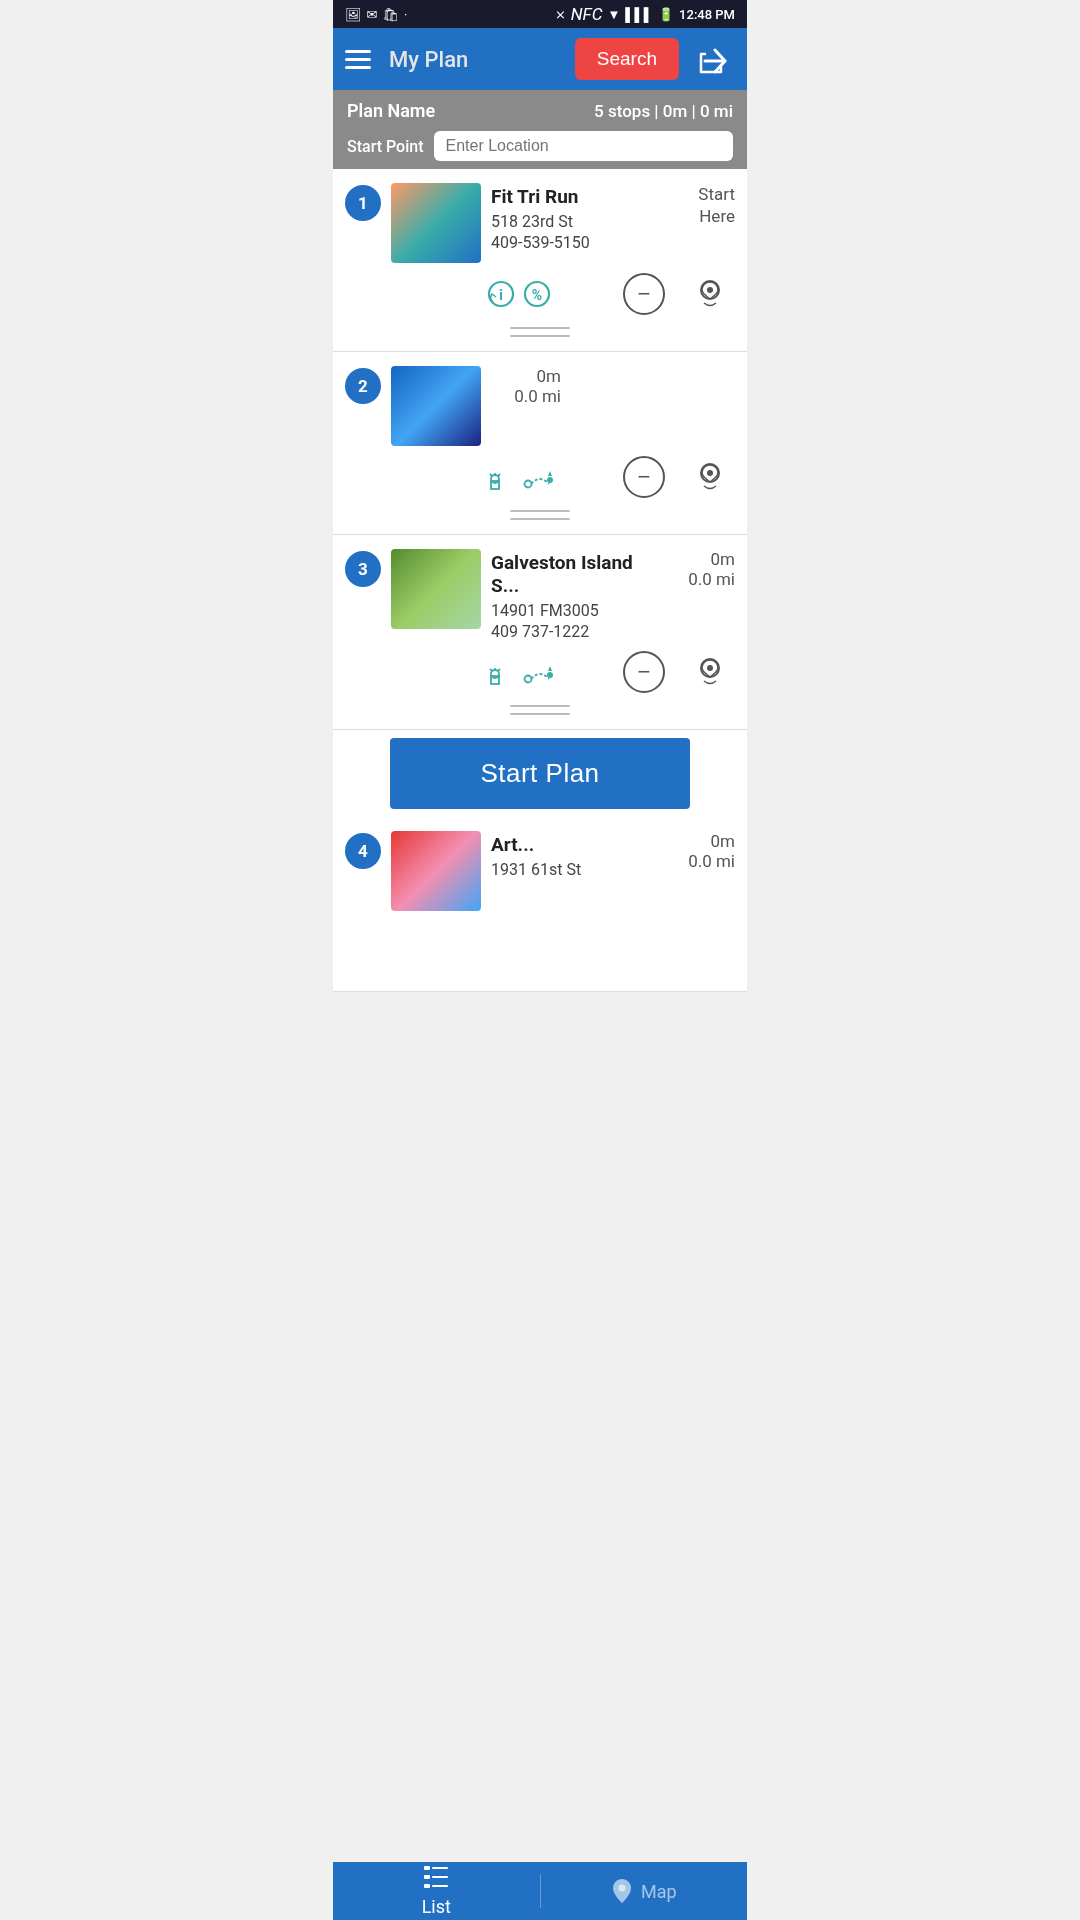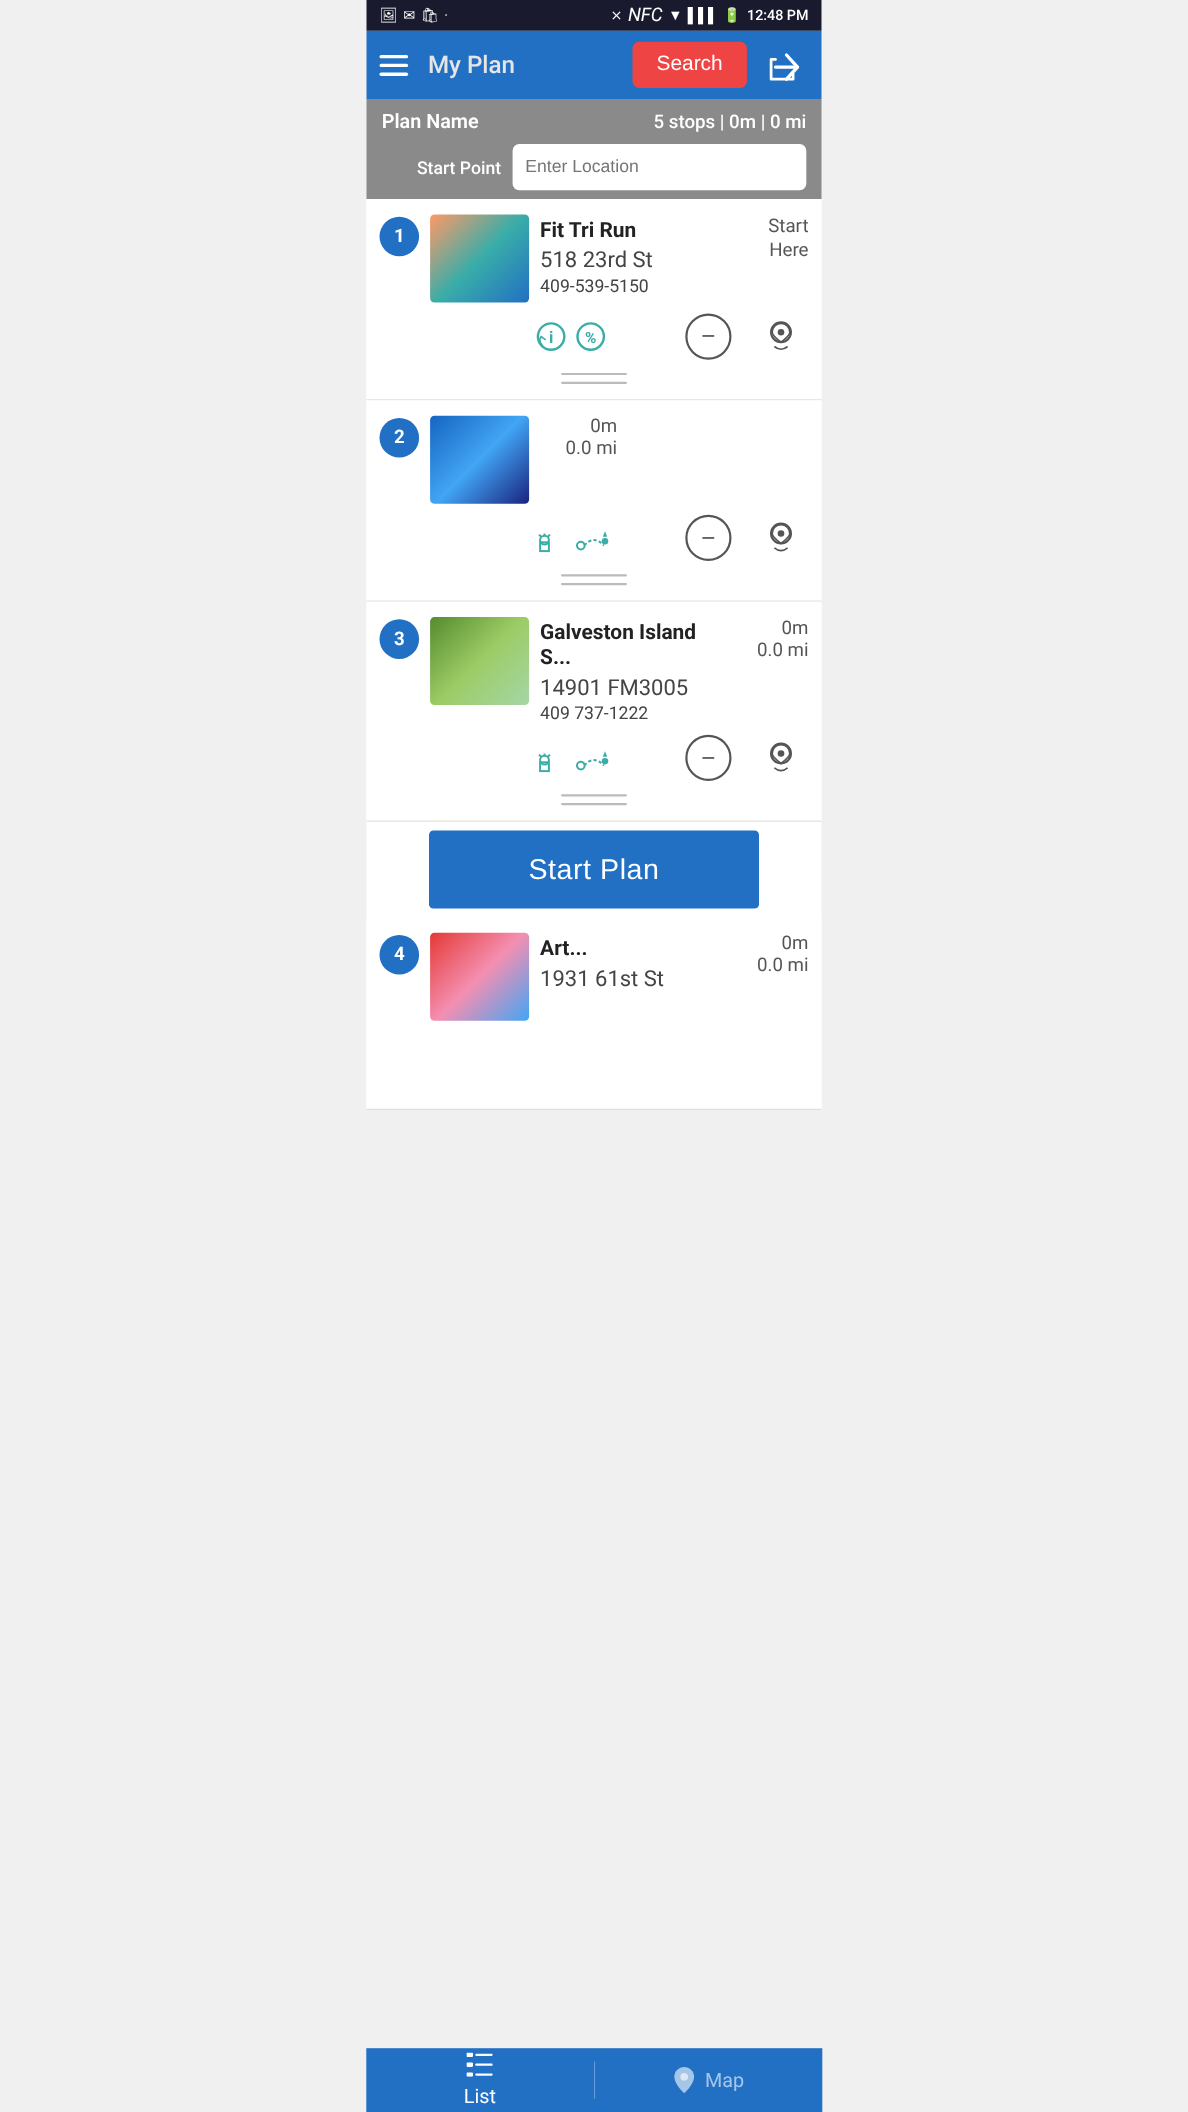--- a/index.html
+++ b/index.html
@@ -86,31 +86,30 @@
     }
     .plan-stats {
       color: white;
       font-size: 17px;
       font-weight: 500;
     }
     .start-point-row {
       display: flex;
       align-items: center;
       gap: 10px;
-      margin-left: 32px;
     }
     .start-point-label {
       color: white;
       font-size: 16px;
       font-weight: 500;
       white-space: nowrap;
     }
     .location-input {
       flex: 1;
-      height: 42px;
+      height: 30px;
       background: white;
       border: none;
       border-radius: 6px;
       padding: 0 12px;
       font-size: 16px;
       color: #aaa;
       outline: none;
     }
 
     
@@ -160,21 +159,21 @@
       flex: 1;
       padding-top: 2px;
     }
     .stop-name {
       font-size: 19px;
       font-weight: bold;
       color: #222;
       margin-bottom: 4px;
     }
     .stop-address {
-      font-size: 20px;
+      font-size: 16px;
       color: #444;
       margin-bottom: 2px;
     }
     .stop-phone {
       font-size: 16px;
       color: #444;
     }
 
     .stop-meta-right {
       text-align: right;

